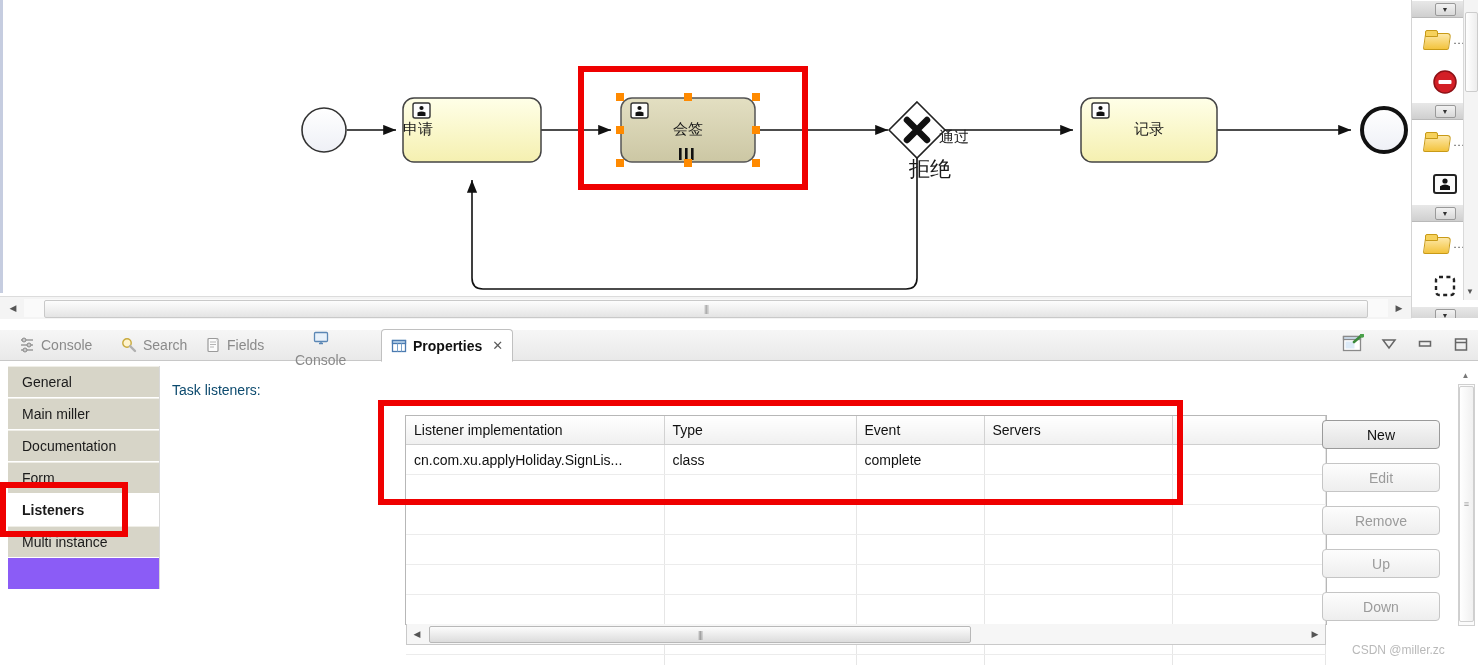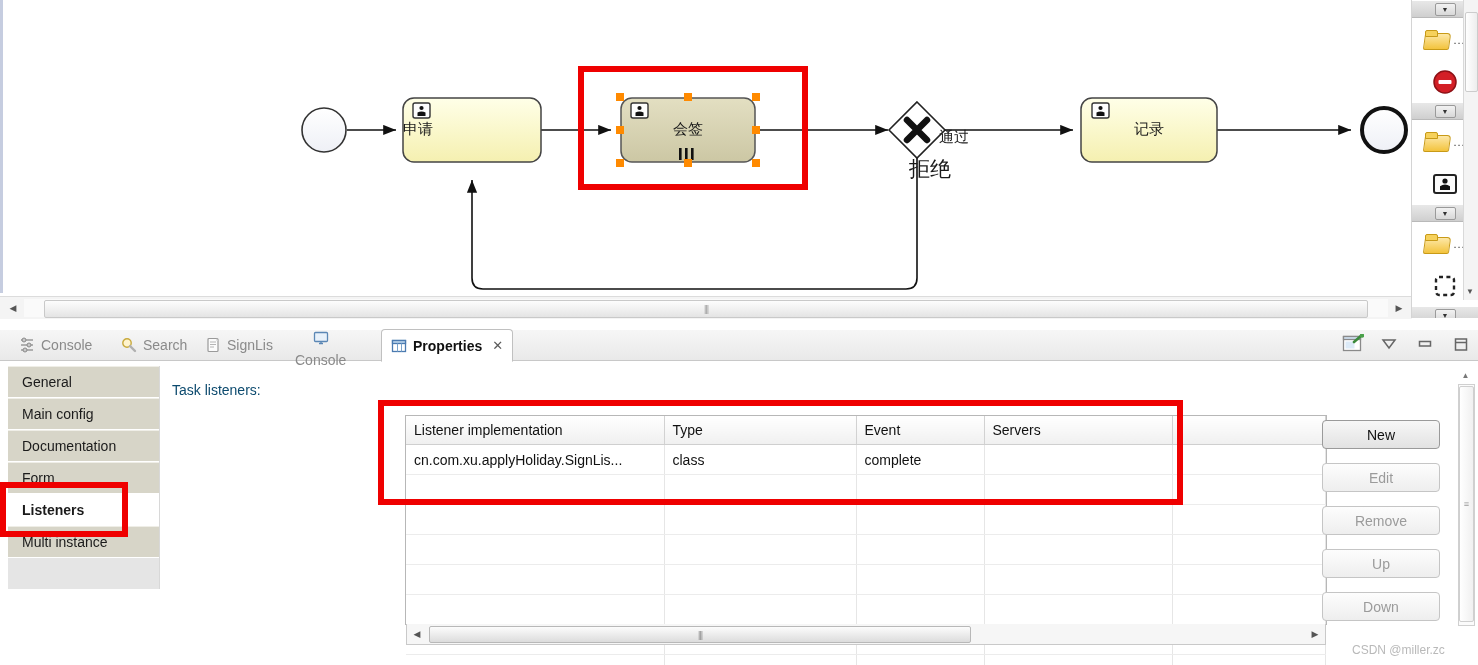--- a/index.html
+++ b/index.html
@@ -102,21 +102,21 @@
   .tab .ticon{width:16px;height:16px;flex:none;}
   .tab .tclose{font-size:13px;color:#5a5a5a;margin-left:4px;}
 
   
   #view-toolbar{position:absolute;right:6px;top:3px;display:flex;align-items:center;gap:14px;}
   #view-toolbar .vt{width:22px;height:22px;display:flex;align-items:center;justify-content:center;}
 
   
   #side-list{
     position:absolute;left:8px;top:36px;width:151px;height:223px;
-    background:#e5e5e5;border-right:1px solid #d8d8d8;
+    background:#8b5cf6;border-right:1px solid #d8d8d8;
   }
   .side-item{
     height:30px;line-height:30px;padding-left:14px;font-size:14px;color:#1b1b1b;
     background:#d7d5c8;border-bottom:1px solid #ffffff;border-top:1px solid #efeee7;
   }
   .side-item.selected{background:#ffffff;font-weight:bold;border-top:1px solid #ffffff;}
 
   
   #content-label{
     position:absolute;left:172px;top:382px;font-size:14px;color:#0c4a6e;
@@ -387,21 +387,21 @@
     </div>
 
     <div class="tab" style="left:196px;">
       <span class="ticon">
         <svg width="16" height="16" viewBox="0 0 16 16">
           <rect x="3" y="1.5" width="10" height="13" rx="1" fill="#fbfbfb" stroke="#9a9a9a" stroke-width="1.2"></rect>
           <path d="M5,5 h6 M5,7.5 h6 M5,10 h4" stroke="#b5b5b5" stroke-width="1"></path>
           <path d="M11,1.5 l2.2,2.2 h-2.2z" fill="#dcdcdc"></path>
         </svg>
       </span>
-      <span>SignLis</span>
+      <span>Fields</span>
     </div>
 
     <div class="tab" style="left:286px;flex-direction:column;">
       <span class="ticon">
         <svg width="16" height="16" viewBox="0 0 16 16">
           <rect x="1.5" y="2.5" width="13" height="9" rx="1" fill="#e8f1fa" stroke="#5b87b5" stroke-width="1.3"></rect>
           <path d="M6,13.5 h4 M8,11.5 v2" stroke="#5b87b5" stroke-width="1.3"></path>
         </svg>
       </span>
       <span>Console</span>
@@ -446,21 +446,21 @@
         <path d="M2.5,5.5 h11" stroke="#666" stroke-width="1.5"></path>
       </svg>
     </div>
   </div>
 
   <div id="side-list">
     <div class="side-item">
       <span>General</span>
     </div>
     <div class="side-item">
-      <span>Main config</span>
+      <span>Main miller</span>
     </div>
     <div class="side-item">
       <span>Documentation</span>
     </div>
     <div class="side-item">
       <span>Form</span>
     </div>
     <div class="side-item selected">
       <span>Listeners</span>
     </div>

